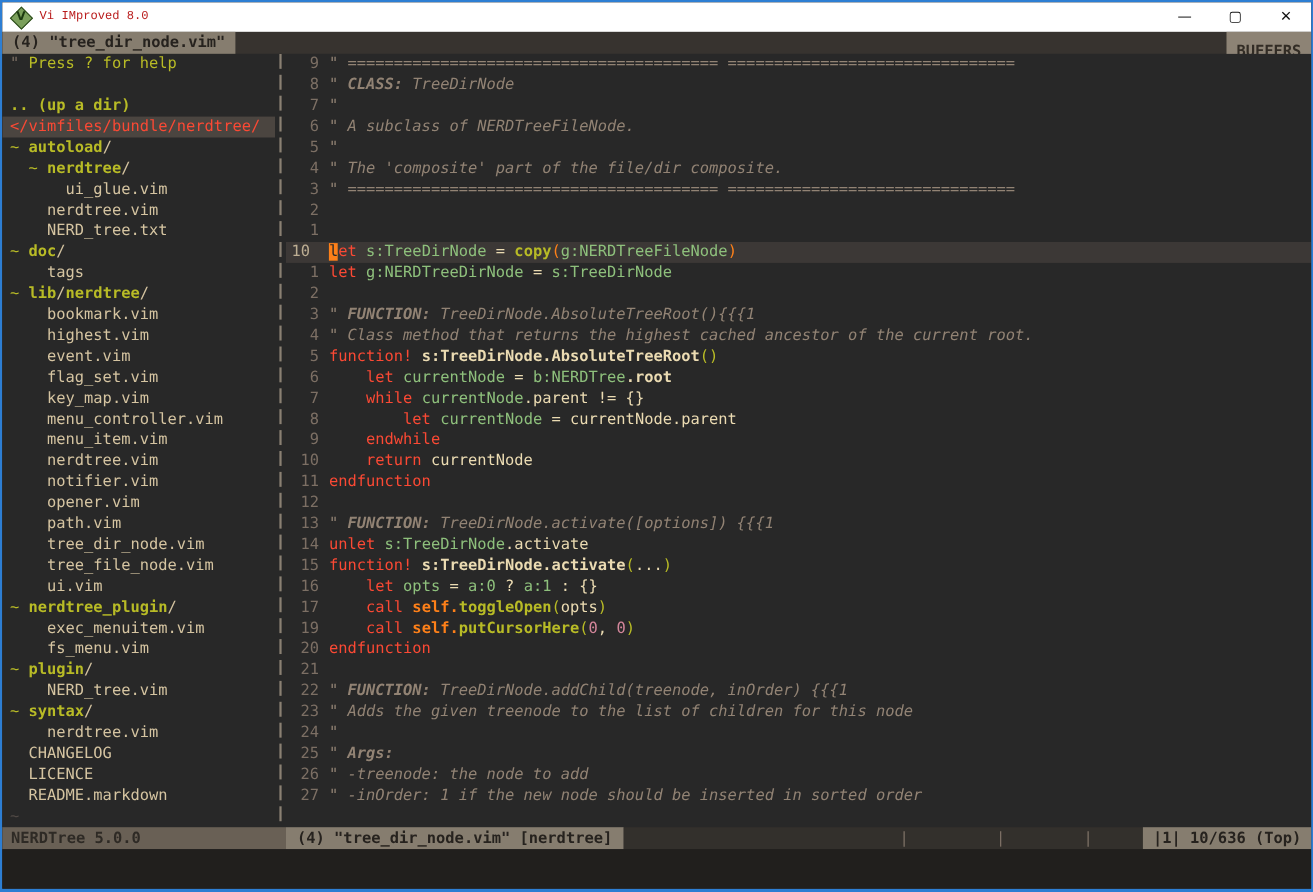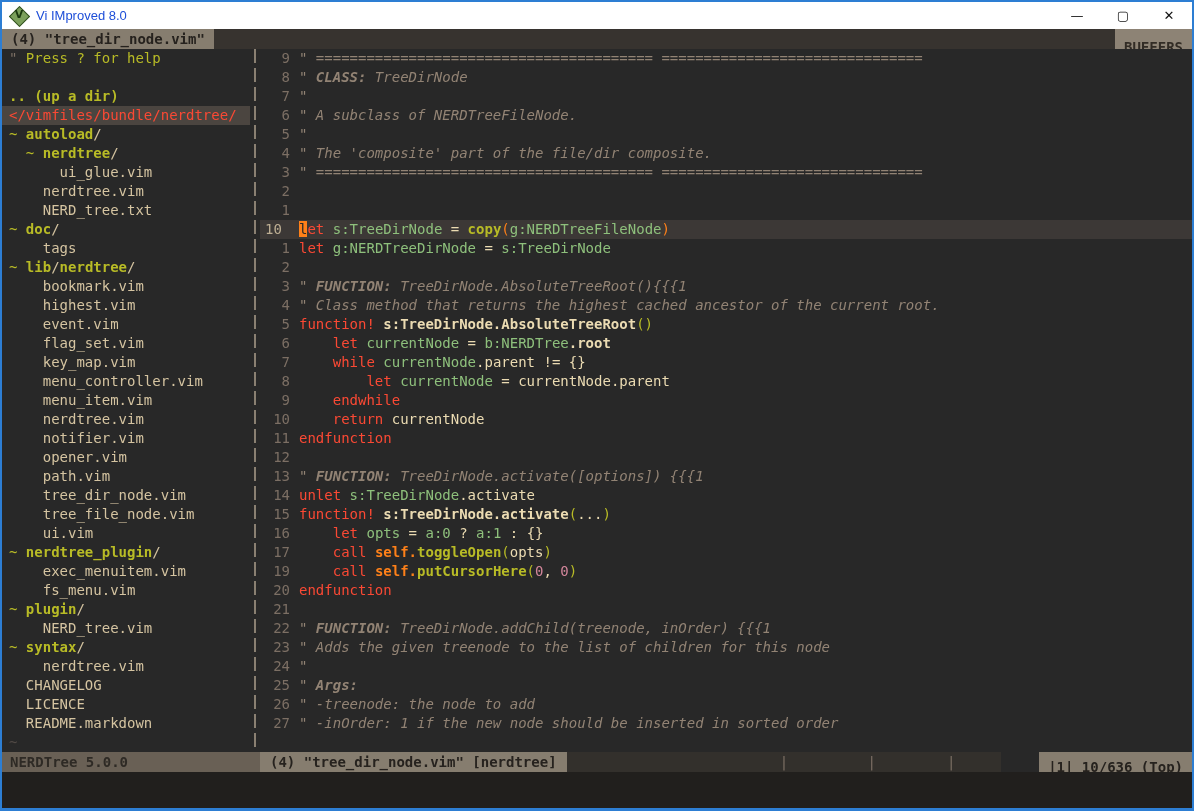--- a/index.html
+++ b/index.html
@@ -9,21 +9,21 @@
     display:flex;flex-direction:column;
     font-family:"DejaVu Sans Mono", monospace;
     font-size:14px;line-height:19px;
     background:#282828;overflow:hidden;
   }
   
   .titlebar{height:27px;background:#ffffff;display:flex;align-items:center;flex:0 0 auto;}
   .titleicon{width:18px;height:18px;margin:0 8px 0 8px;position:relative;flex:0 0 auto;}
   .titleicon .d{position:absolute;left:2px;top:2px;width:13px;height:13px;background:#7ba05b;border:1px solid #2e4d1e;transform:rotate(45deg);}
   .titleicon .v{position:absolute;left:0;top:1px;width:18px;text-align:center;font:bold 11px "DejaVu Sans",sans-serif;color:#1c3a10;}
-  .titletext{font-family:Liberation Sans, sans-serif;font-size:13px;color:#1d4ed8;}
+  .titletext{font-family:Liberation Mono, monospace;font-size:11px;color:#b91c1c;}
   .titlespacer{flex:1;}
   .wbtn{width:46px;height:27px;display:flex;align-items:center;justify-content:center;color:#111;font-size:13px;font-family:"DejaVu Sans",sans-serif;}
   
   .tabline{height:20px;background:#37332f;display:flex;flex:0 0 auto;}
   .tab{background:#867d6f;color:#26221e;font-weight:bold;padding:0 9px;height:20px;line-height:20px;white-space:pre;}
   .tabspacer{flex:1;}
   .buffers{background:#8d8375;color:#322c25;font-weight:bold;padding:8px 9px;height:24px;line-height:20px;}
   
   .main{flex:1;display:flex;overflow:hidden;background:#282828;}
   .sidebar{width:248px;flex:0 0 auto;overflow:hidden;}
@@ -60,21 +60,21 @@
   .c-slash{color:#d5c4a1;}
   .c-file{color:#d5c4a1;}
   .c-tilde{color:#504945;}
   
   .statusline{height:20px;display:flex;flex:0 0 auto;line-height:20px;}
   .st-nerd{width:258px;flex:0 0 auto;background:#696055;color:#2e2a25;font-weight:bold;padding-left:8px;box-sizing:border-box;white-space:pre;}
   .st-file{background:#867d6f;color:#26221e;font-weight:bold;padding:0 10px;white-space:pre;}
   .st-mid{flex:1;background:#33302c;display:flex;justify-content:flex-end;align-items:center;color:#bdae93;white-space:pre;}
   .st-flag{padding:0 6px;margin-top:39px;}
   .st-pipe{color:#7c6f64;}
-  .st-pos{background:#867d6f;color:#26221e;font-weight:bold;padding:5px 9px;white-space:pre;margin-left:38px;}
+  .st-pos{background:#867d6f;color:#26221e;font-weight:bold;padding:0 9px;white-space:pre;}
   
   .cmdline{height:36px;background:#211f1d;flex:0 0 auto;}
 </style>
 </head>
 <body>
 
 <div class="window">
 
   <div class="titlebar">
     <span class="titleicon">

